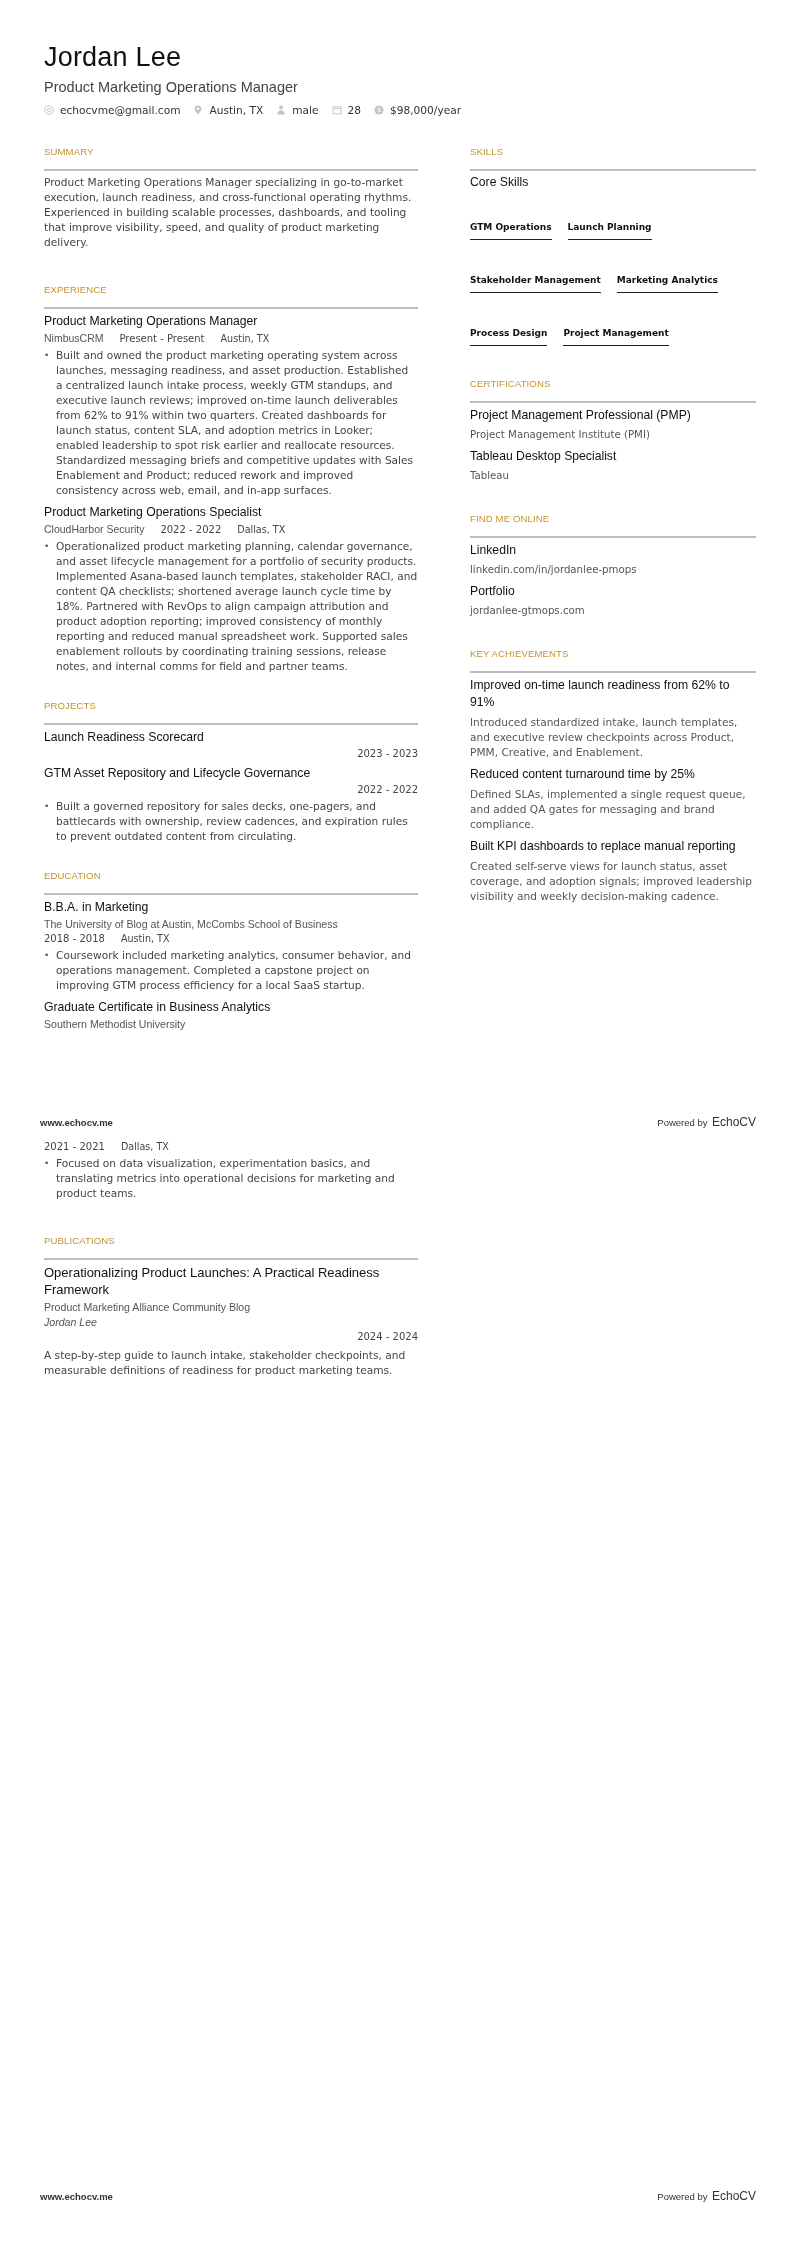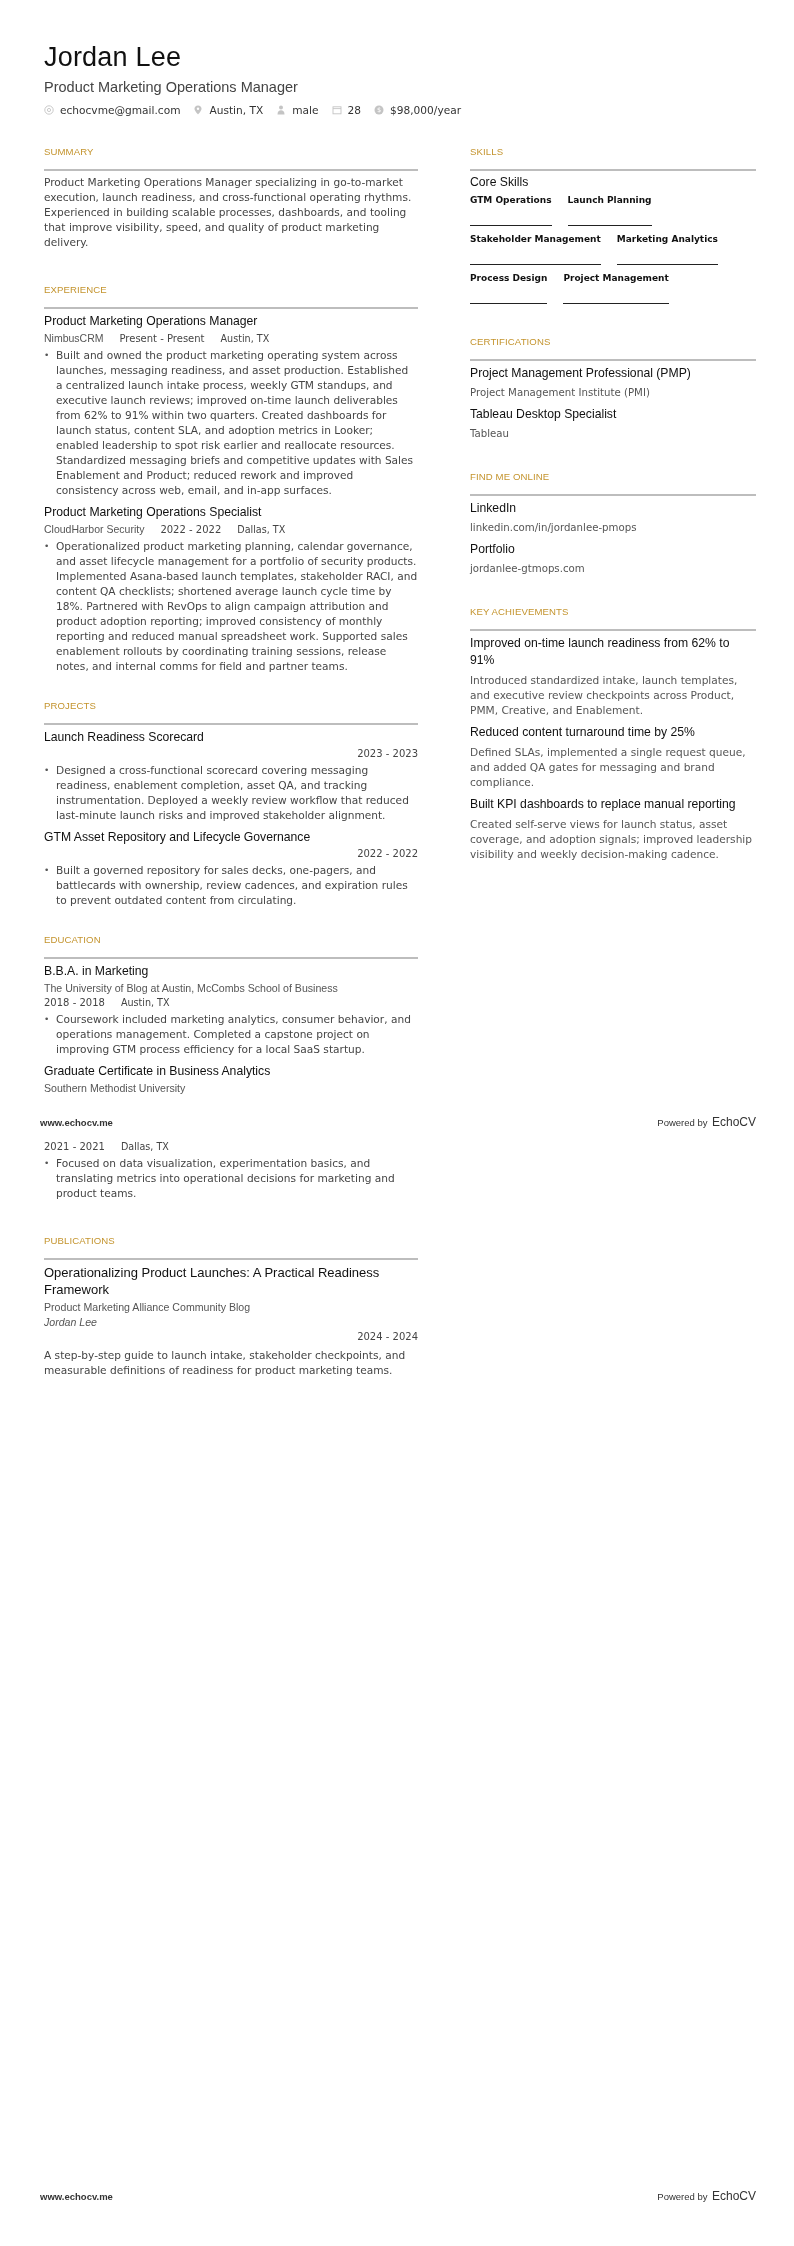--- a/index.html
+++ b/index.html
@@ -32,21 +32,21 @@
   .bullets { list-style: none; margin-top: 4px; }
   .bullets li { position: relative; padding-left: 12px; font-size: 10.6px; line-height: 15px; color: #444; }
   .bullets li::before { content: "•"; position: absolute; left: 0; top: 0; color: #555; font-size: 9px; }
   .entry { margin-bottom: 6px; }
   .sub { font-family: "Liberation Sans", sans-serif; font-size: 10.6px; color: #555; margin-top: 3px; }
   .italic { font-style: italic; }
   .dates-only { font-size: 10px; color: #444; margin-top: 3px; text-align: right; }
 
   .skill-group-title { font-family: "Liberation Sans", sans-serif; font-size: 12.2px; color: #111; margin-bottom: 4px; }
   .skills { display: flex; flex-wrap: wrap; }
-  .skill { font-size: 9px; font-weight: bold; color: #111; padding: 2px 0 20px 0; border-bottom: 1.5px solid #222; margin-right: 16px; margin-bottom: 6px; }
+  .skill { font-size: 9px; font-weight: bold; color: #111; padding: 2px 0 7px 0; border-bottom: 1.5px solid #222; margin-right: 16px; margin-bottom: 6px; margin-top: 27px; }
 
   .rt-title { font-family: "Liberation Sans", sans-serif; font-size: 12.2px; color: #111; line-height: 17px; }
   .rt-sub { font-size: 10.2px; color: #555; margin-top: 4px; margin-bottom: 6px; line-height: 14px; }
   .rt-desc { font-size: 10.6px; color: #555; line-height: 15px; margin-top: 4px; margin-bottom: 6px; }
 
   .footer { position: absolute; left: 40px; right: 38px; display: flex; justify-content: space-between; align-items: baseline; font-family: "Liberation Sans", sans-serif; }
   .footer .url { font-size: 9.5px; color: #333; font-weight: bold; }
   .footer .powered { font-size: 9.5px; color: #333; }
   .footer .brand { font-size: 12px; color: #333; }
 </style>
@@ -141,23 +141,20 @@
         </ul>
       </div>
     </div>
 
     <div class="section" style="margin-top:22px;">
       <div class="sec-title">PROJECTS</div>
 
       <div class="entry">
         <div class="item-title">Launch Readiness Scorecard</div>
         <div class="dates-only">2023 - 2023</div>
-        <ul class="bullets">
-          <li>Designed a cross-functional scorecard covering messaging readiness, enablement completion, asset QA, and tracking instrumentation. Deployed a weekly review workflow that reduced last-minute launch risks and improved stakeholder alignment.</li>
-        </ul>
       </div>
 
       <div class="entry">
         <div class="item-title">GTM Asset Repository and Lifecycle Governance</div>
         <div class="dates-only">2022 - 2022</div>
         <ul class="bullets">
           <li>Built a governed repository for sales decks, one-pagers, and battlecards with ownership, review cadences, and expiration rules to prevent outdated content from circulating.</li>
         </ul>
       </div>
     </div>

